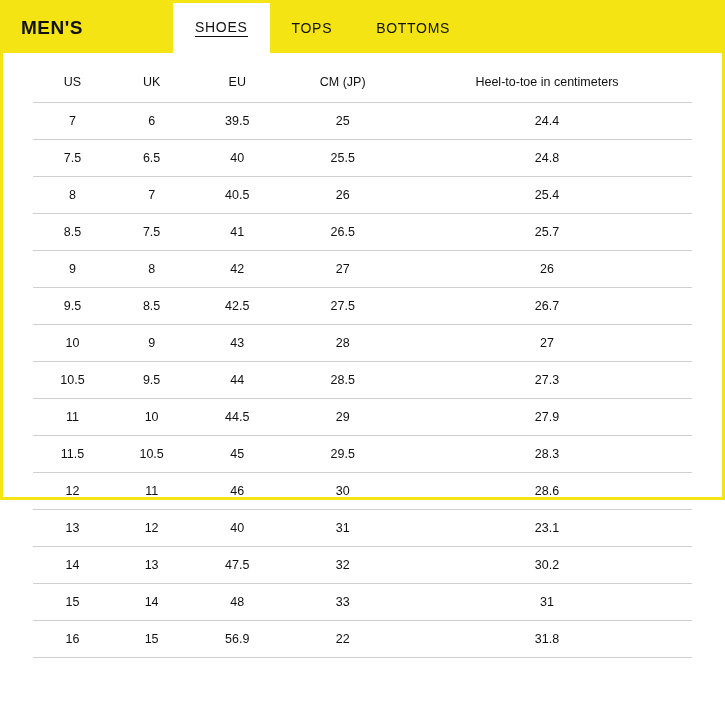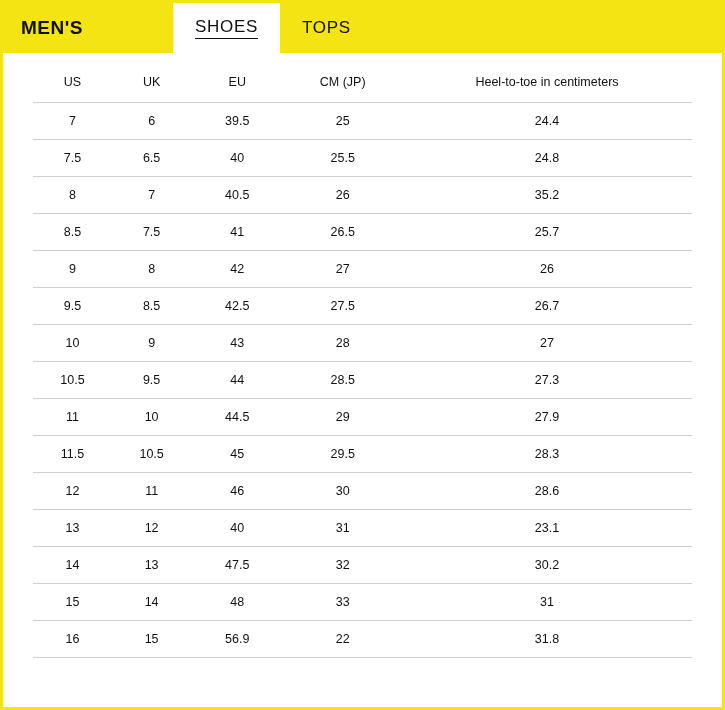--- a/index.html
+++ b/index.html
@@ -10,21 +10,21 @@
   body {
     width: 725px;
     height: 710px;
     font-family: "Liberation Sans", sans-serif;
     color: #111111;
     overflow: hidden;
   }
   .page {
     position: relative;
     width: 725px;
-    height: 710px;
+    height: 500px;
     box-sizing: border-box;
     border: 3px solid #f4e414;
     background: #ffffff;
   }
   .header {
     display: flex;
     align-items: stretch;
     height: 50px;
     background: #f4e414;
   }
@@ -41,21 +41,21 @@
   }
   .tabs {
     display: flex;
     align-items: stretch;
     flex: 1;
   }
   .tab {
     display: flex;
     align-items: center;
     justify-content: center;
-    font-size: 17px;
+    font-size: 14px;
     letter-spacing: 0.7px;
     color: #111111;
     padding: 0 22px;
     cursor: pointer;
     box-sizing: border-box;
   }
   .tab.active {
     background: #ffffff;
   }
   .tab.active .tab-label {
@@ -100,20 +100,23 @@
 <div class="page">
 
   <div class="header">
     <div class="brand">MEN'S</div>
     <div class="tabs">
       <div class="tab active">
         <span class="tab-label">SHOES</span>
       </div>
       <div class="tab">
         <span class="tab-label">TOPS</span>
+      </div>
+      <div class="tab">
+        <span class="tab-label">BOTTOMS</span>
       </div>
     </div>
   </div>
 
   <div class="table-wrap">
     <table class="size-table">
       <colgroup>
         <col class="c-us">
         <col class="c-uk">
         <col class="c-eu">
@@ -142,21 +145,21 @@
           <td>6.5</td>
           <td>40</td>
           <td>25.5</td>
           <td>24.8</td>
         </tr>
         <tr>
           <td>8</td>
           <td>7</td>
           <td>40.5</td>
           <td>26</td>
-          <td>35.2</td>
+          <td>25.4</td>
         </tr>
         <tr>
           <td>8.5</td>
           <td>7.5</td>
           <td>41</td>
           <td>26.5</td>
           <td>25.7</td>
         </tr>
         <tr>
           <td>9</td>

